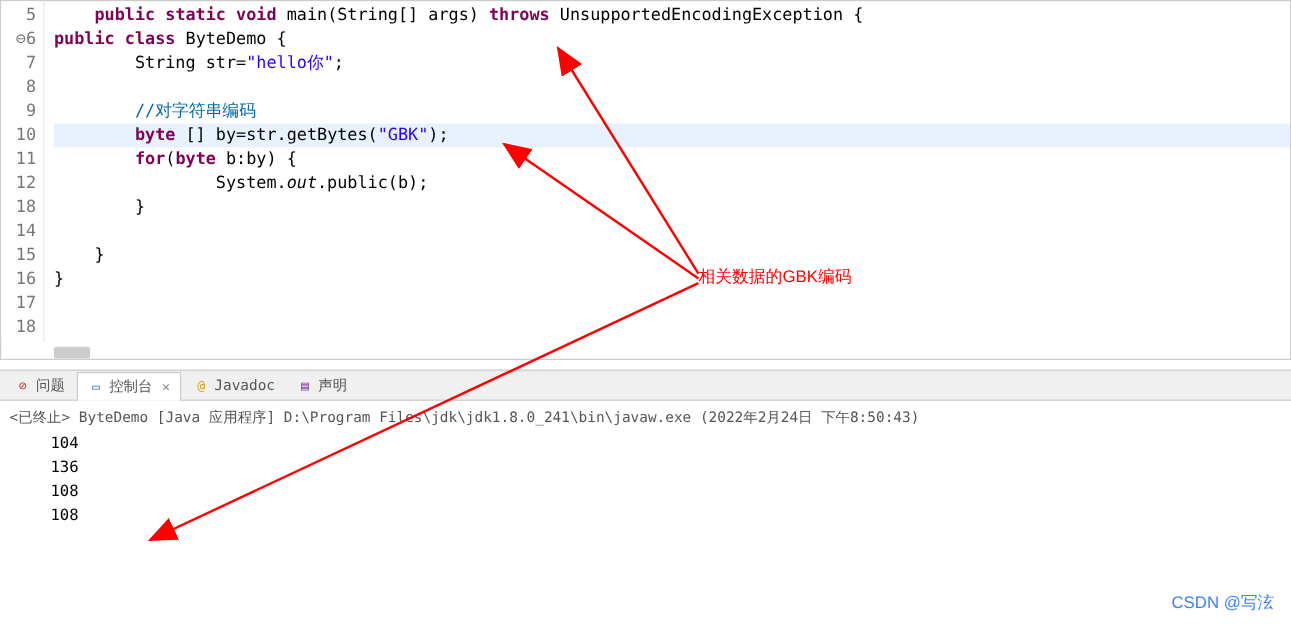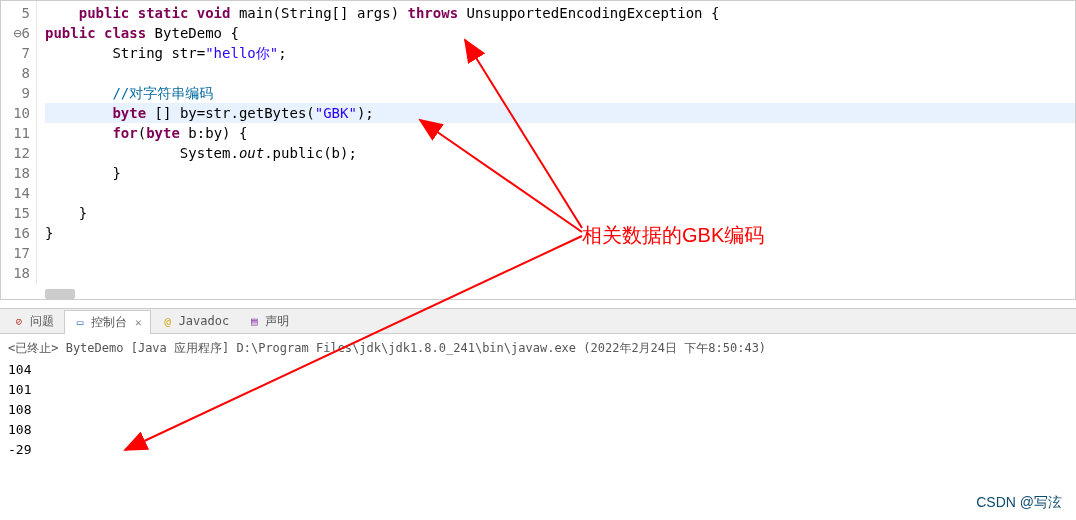--- a/index.html
+++ b/index.html
@@ -49,21 +49,21 @@
       background: #e8f2fe;
     }
     .kw { color: #7f0055; font-weight: bold; }
     .str { color: #2a00ff; }
     .comment { color: #0369a1; }
     .type { color: #000; }
     .field { color: #000000; font-style: italic; }
     .annotation-text {
       position: absolute;
       color: #ff0000;
-      font-size: 20px;
+      font-size: 14px;
       font-family: "Microsoft YaHei", sans-serif;
       top: 222px;
       left: 582px;
     }
     .arrow-svg {
       position: absolute;
       top: 0;
       left: 0;
       pointer-events: none;
     }
@@ -116,26 +116,26 @@
       font-family: Consolas, Monaco, monospace;
       font-size: 13px;
       line-height: 20px;
       color: #000;
     }
     .console-header {
       color: #555;
       font-size: 12px;
       margin-bottom: 2px;
     }
-    .console-line { height: 20px; }
+    .console-line { height: 20px; margin-left: 34px; }
     .watermark {
       position: absolute;
       bottom: 8px;
       right: 14px;
-      color: #0c4a6e;
+      color: #3b82f6;
       font-size: 14px;
       font-family: "Microsoft YaHei", sans-serif;
     }
     .hscroll {
       position: absolute;
       bottom: 0;
       left: 44px;
       width: 30px;
       height: 10px;
       background: #ccc;
@@ -212,20 +212,19 @@
   <div class="tab">
     <span class="tab-icon icon-decl">▤</span>
     <span>声明</span>
   </div>
 </div>
 
 <div class="console-pane">
   <div class="console-header">&lt;已终止&gt; ByteDemo [Java 应用程序] D:\Program Files\jdk\jdk1.8.0_241\bin\javaw.exe  (2022年2月24日 下午8:50:43)</div>
   <div id="console-out">
       <div class="console-line">104</div>
-      <div class="console-line">101</div>
+      <div class="console-line">136</div>
       <div class="console-line">108</div>
       <div class="console-line">108</div>
-      <div class="console-line">-29</div>
     </div>
 </div>
 
 <div class="watermark">CSDN @写泫</div>
 
 </body></html>

